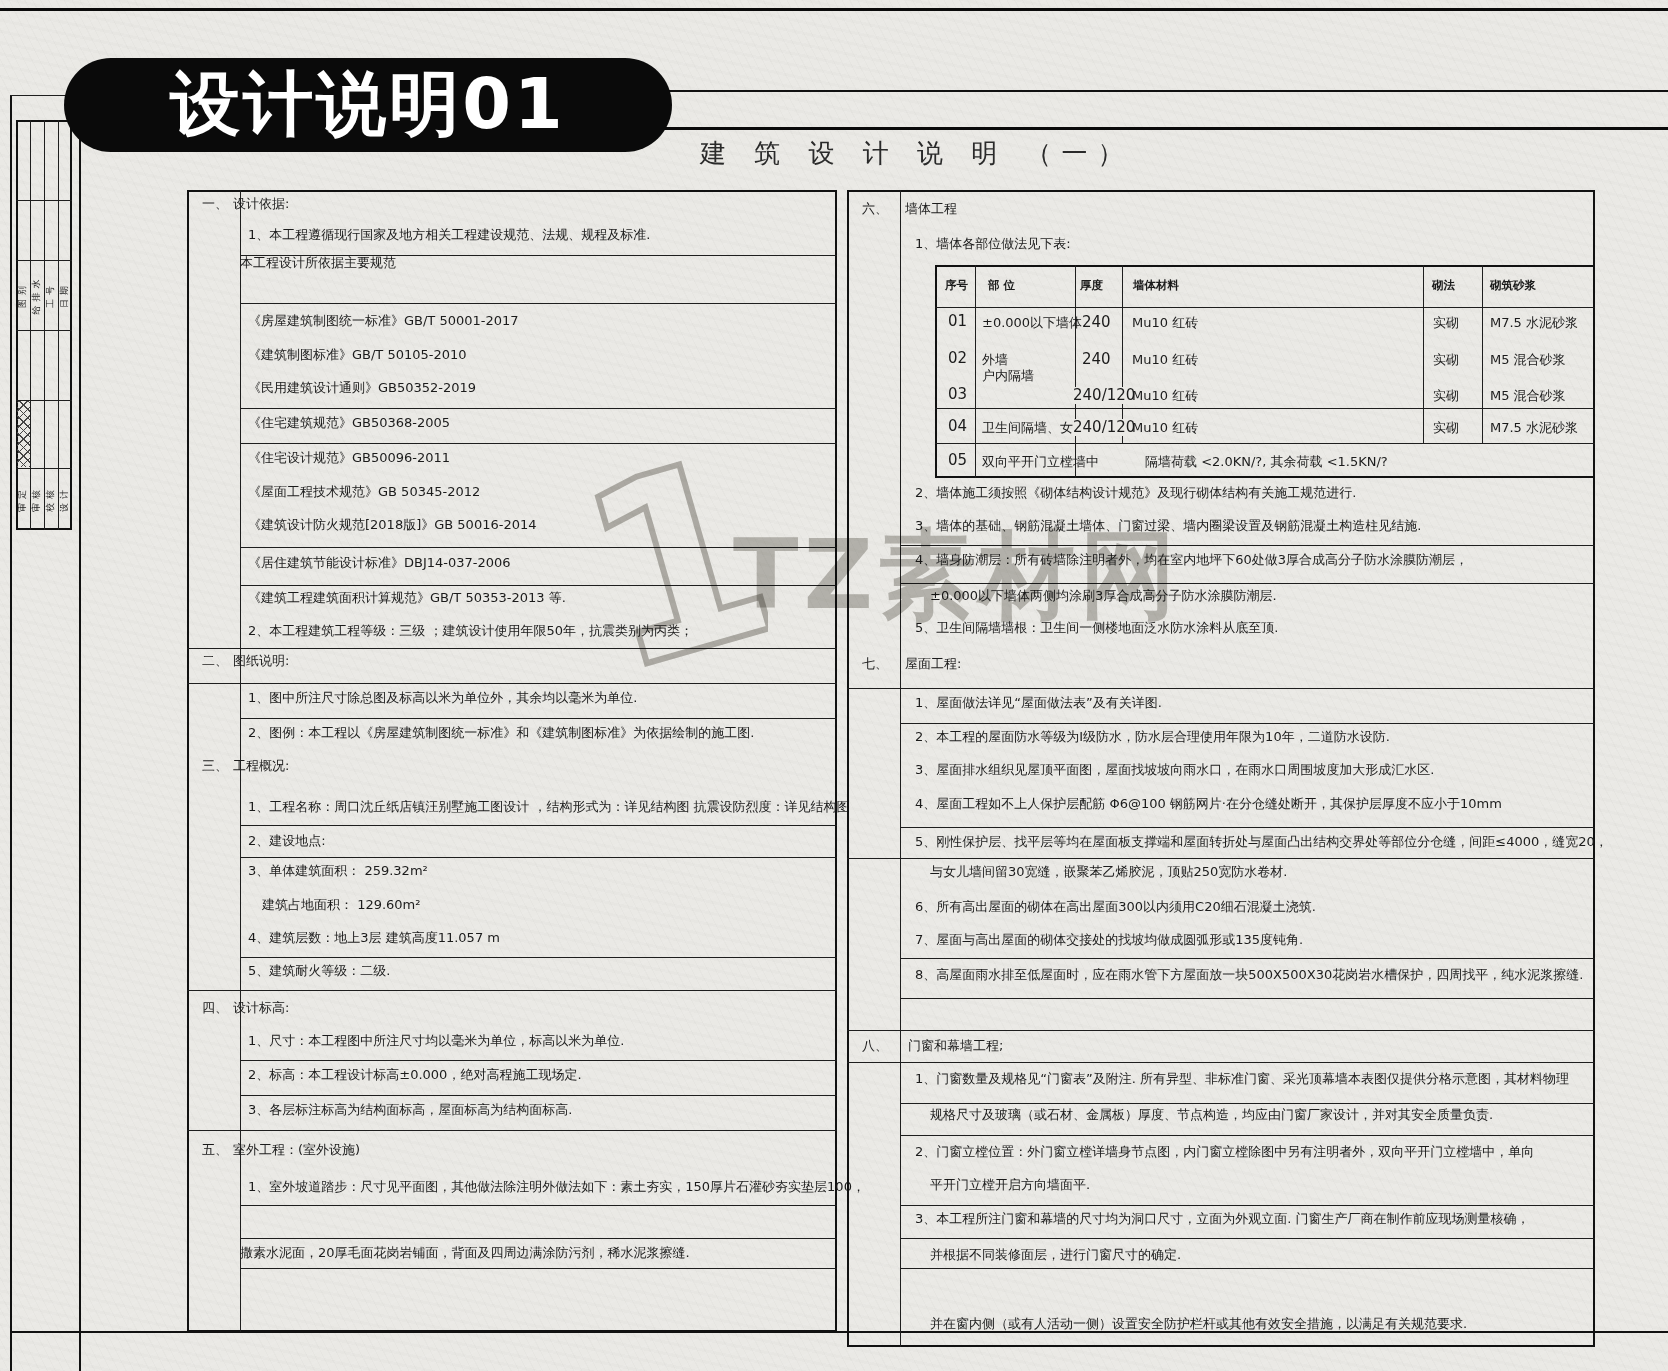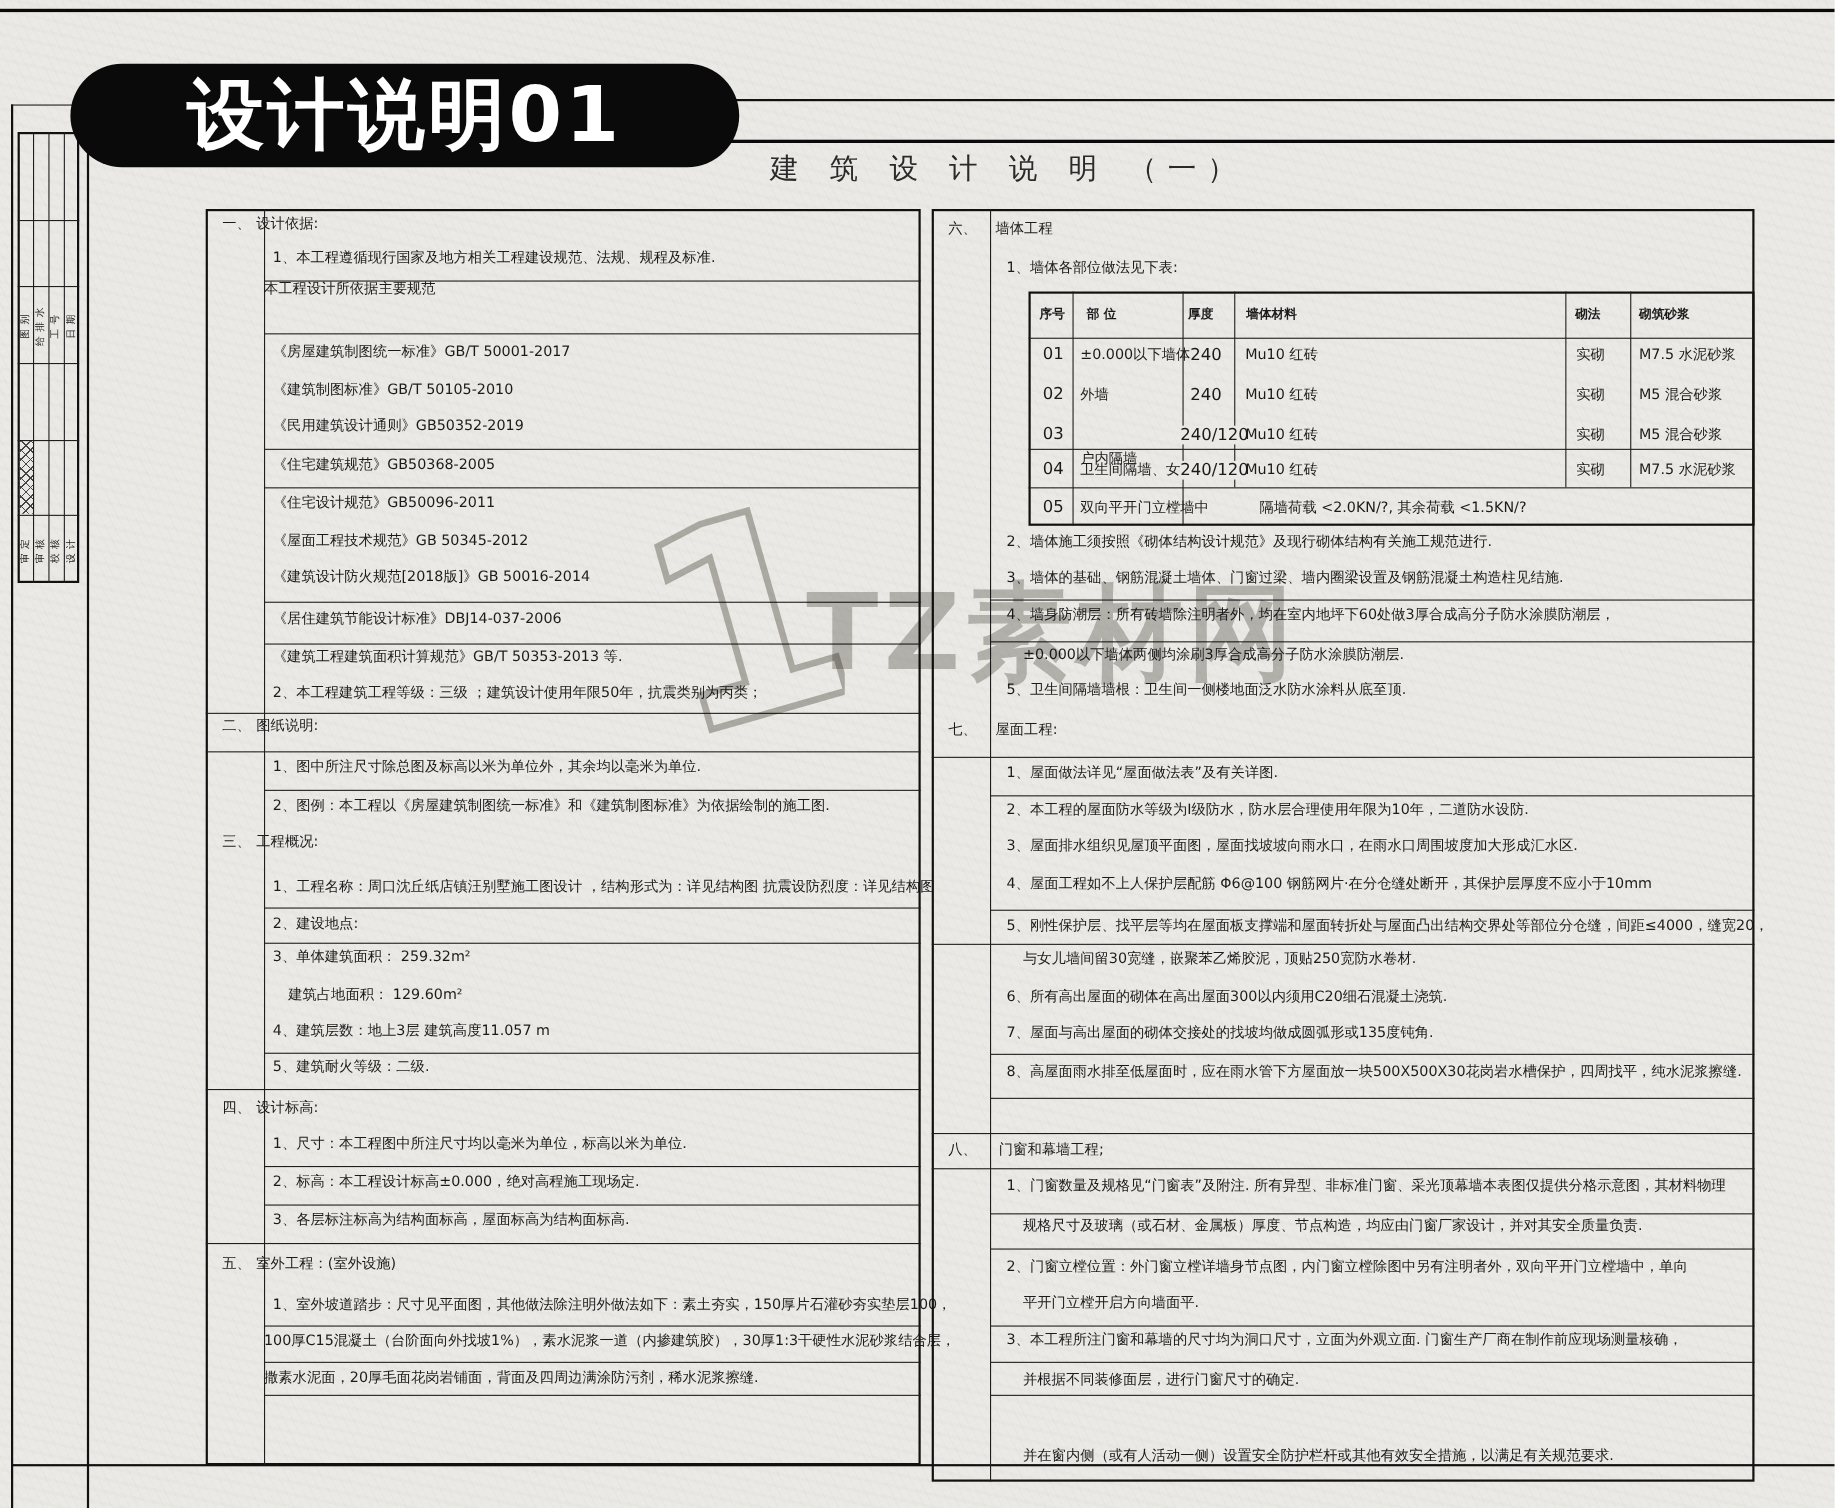--- a/index.html
+++ b/index.html
@@ -127,21 +127,20 @@
   <div class="t" style="left:248px;top:864px">3、单体建筑面积：    259.32m²</div>
   <div class="t" style="left:262px;top:898px">建筑占地面积：  129.60m²</div>
   <div class="t" style="left:248px;top:931px">4、建筑层数：地上3层  建筑高度11.057 m</div>
   <div class="t" style="left:248px;top:964px">5、建筑耐火等级：二级.</div>
   <div class="t sec" style="left:233px;top:1001px">设计标高:</div>
   <div class="t" style="left:248px;top:1034px">1、尺寸：本工程图中所注尺寸均以毫米为单位，标高以米为单位.</div>
   <div class="t" style="left:248px;top:1068px">2、标高：本工程设计标高±0.000，绝对高程施工现场定.</div>
   <div class="t" style="left:248px;top:1103px">3、各层标注标高为结构面标高，屋面标高为结构面标高.</div>
   <div class="t sec" style="left:233px;top:1143px">室外工程：(室外设施)</div>
   <div class="t" style="left:248px;top:1180px">1、室外坡道踏步：尺寸见平面图，其他做法除注明外做法如下：素土夯实，150厚片石灌砂夯实垫层100，</div>
-  <div class="t" style="left:240px;top:1213px">100厚C15混凝土（台阶面向外找坡1%），素水泥浆一道（内掺建筑胶），30厚1:3干硬性水泥砂浆结合层，</div>
   <div class="t" style="left:240px;top:1246px">撒素水泥面，20厚毛面花岗岩铺面，背面及四周边满涂防污剂，稀水泥浆擦缝.</div>
 
   <div class="box" style="left:847px;top:190px;width:748px;height:1157px"></div>
   <div class="vl" style="left:900px;top:190px;height:1157px"></div>
 
   <div class="hl" style="left:847px;top:688px;width:748px"></div>
   <div class="hl" style="left:847px;top:858px;width:748px"></div>
   <div class="hl" style="left:847px;top:1030px;width:748px"></div>
   <div class="hl" style="left:847px;top:1062px;width:748px"></div>
 
@@ -212,21 +211,21 @@
   <div class="t mort" style="left:1490px;top:316px">M7.5  水泥砂浆</div>
 
   <div class="t no" style="left:948px;top:350px">02</div>
   <div class="t" style="left:982px;top:353px">外墙</div>
   <div class="t thk" style="left:1082px;top:351px">240</div>
   <div class="t" style="left:1132px;top:353px">Mu10   红砖</div>
   <div class="t" style="left:1433px;top:353px">实砌</div>
   <div class="t mort" style="left:1490px;top:353px">M5      混合砂浆</div>
 
   <div class="t no" style="left:948px;top:386px">03</div>
-  <div class="t" style="left:982px;top:411px">户内隔墙</div>
+  <div class="t" style="left:982px;top:369px">户内隔墙</div>
   <div class="t thk" style="left:1073px;top:387px;background:#eae9e5">240/120</div>
   <div class="t" style="left:1132px;top:389px">Mu10   红砖</div>
   <div class="t" style="left:1433px;top:389px">实砌</div>
   <div class="t mort" style="left:1490px;top:389px">M5      混合砂浆</div>
 
   <div class="t no" style="left:948px;top:418px">04</div>
   <div class="t" style="left:982px;top:421px">卫生间隔墙、女儿墙</div>
   <div class="t thk" style="left:1073px;top:419px;background:#eae9e5">240/120</div>
   <div class="t" style="left:1132px;top:421px">Mu10   红砖</div>
   <div class="t" style="left:1433px;top:421px">实砌</div>

